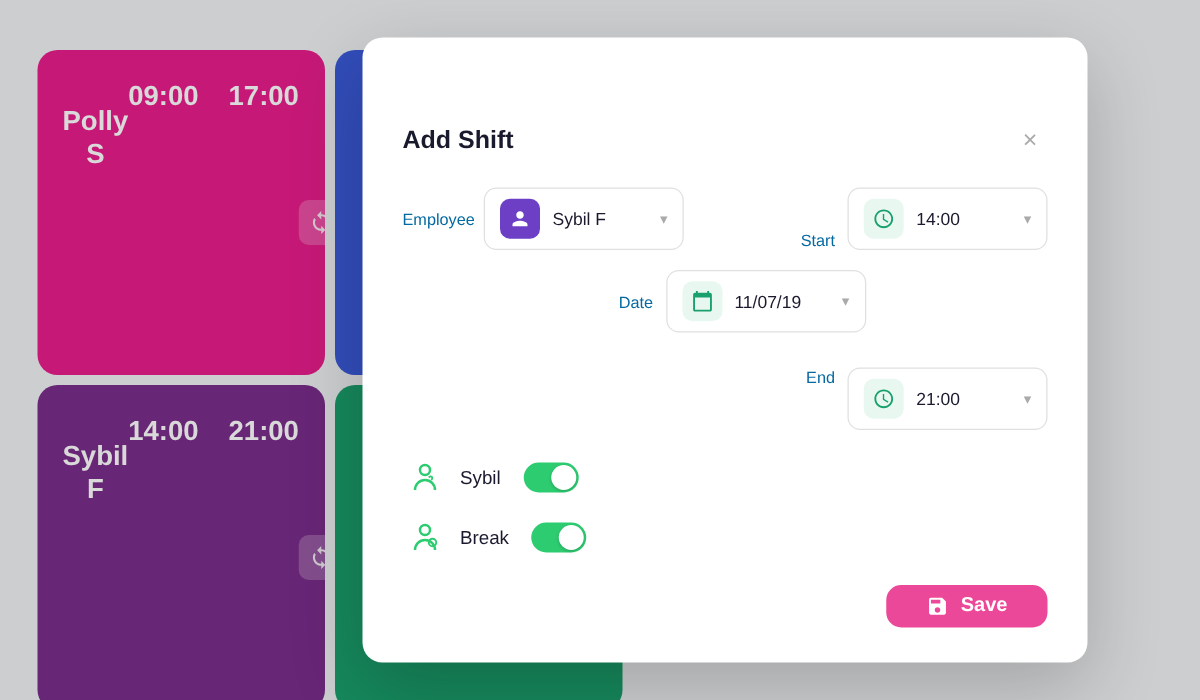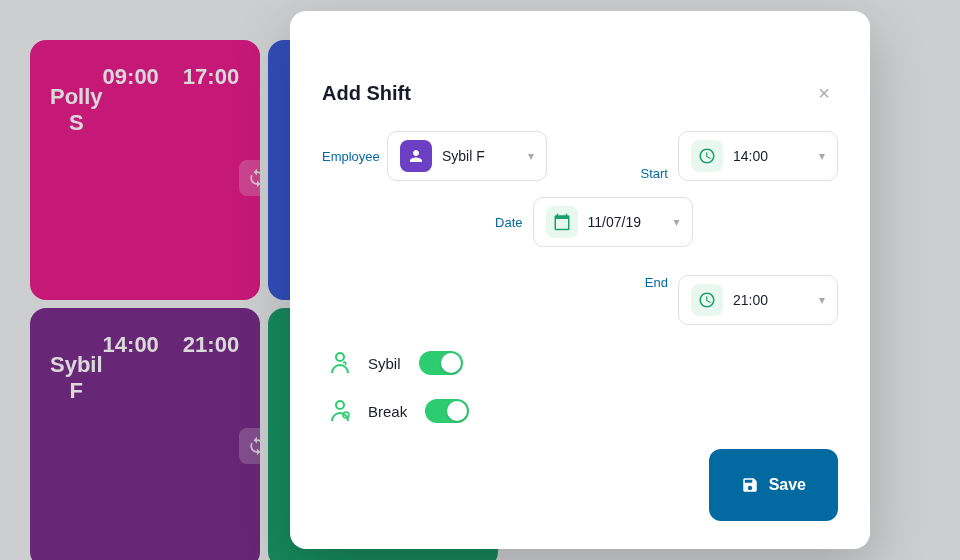--- a/index.html
+++ b/index.html
@@ -233,25 +233,25 @@
       border-radius: 10px;
       padding: 10px;
       resize: none;
       font-size: 13px;
       color: #666;
       outline: none;
     }
 
     
     .save-btn {
-      background: #0369a1;
+      background: #ec4899;
       color: white;
       border: none;
       border-radius: 12px;
-      padding: 27px 32px;
+      padding: 8px 32px;
       font-size: 16px;
       font-weight: 600;
       cursor: pointer;
       display: flex;
       align-items: center;
       gap: 10px;
       float: right;
     }
 
     

